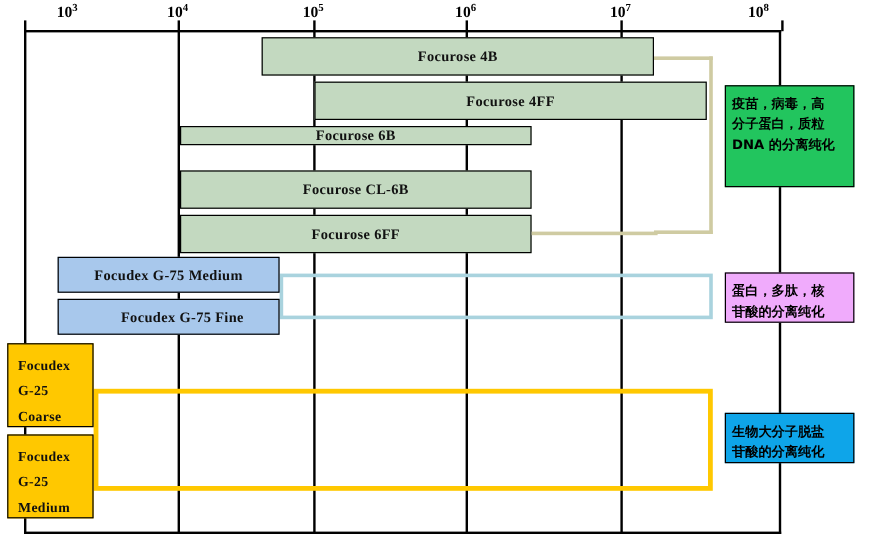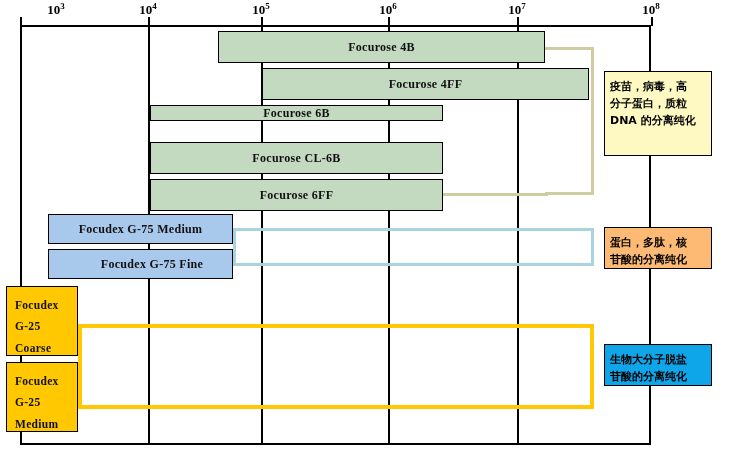--- a/index.html
+++ b/index.html
@@ -106,37 +106,37 @@
     box-sizing:border-box;
     border:1px solid #000;
     font-family:"DejaVu Sans", sans-serif;
     font-weight:bold;
     font-size:11px;
     color:#000;
     padding:6px 5px;
     line-height:1.55;
     text-align:left;
   }
-  .callout.green{background:#fef9c3;}
-  .callout.blue{background:#fdba74;}
+  .callout.green{background:#22c55e;}
+  .callout.blue{background:#f0abfc;}
   .callout.yellow{background:#0ea5e9;}
   .callout div{white-space:nowrap;}
 </style>
 </head>
 <body>
 
 <div id="chart-root">
 
   <div>
     <div class="tick-label" id="tl0" style="left:20px;margin-left:36px;"><span>10</span><sup>3</sup></div>
     <div class="tick-label" id="tl1" style="left:148px;"><span>10</span><sup>4</sup></div>
     <div class="tick-label" id="tl2" style="left:261px;"><span>10</span><sup>5</sup></div>
     <div class="tick-label" id="tl3" style="left:388px;"><span>10</span><sup>6</sup></div>
     <div class="tick-label" id="tl4" style="left:517px;"><span>10</span><sup>7</sup></div>
-    <div class="tick-label" id="tl5" style="left:651px;"><span>10</span><sup>8</sup></div>
+    <div class="tick-label" id="tl5" style="left:632px;"><span>10</span><sup>8</sup></div>
   </div>
 
   <div>
     <div class="tick-mark" style="left:20px;"></div>
     <div class="tick-mark" style="left:148px;"></div>
     <div class="tick-mark" style="left:261px;"></div>
     <div class="tick-mark" style="left:388px;"></div>
     <div class="tick-mark" style="left:517px;"></div>
     <div class="tick-mark" style="left:651px;"></div>
   </div>

